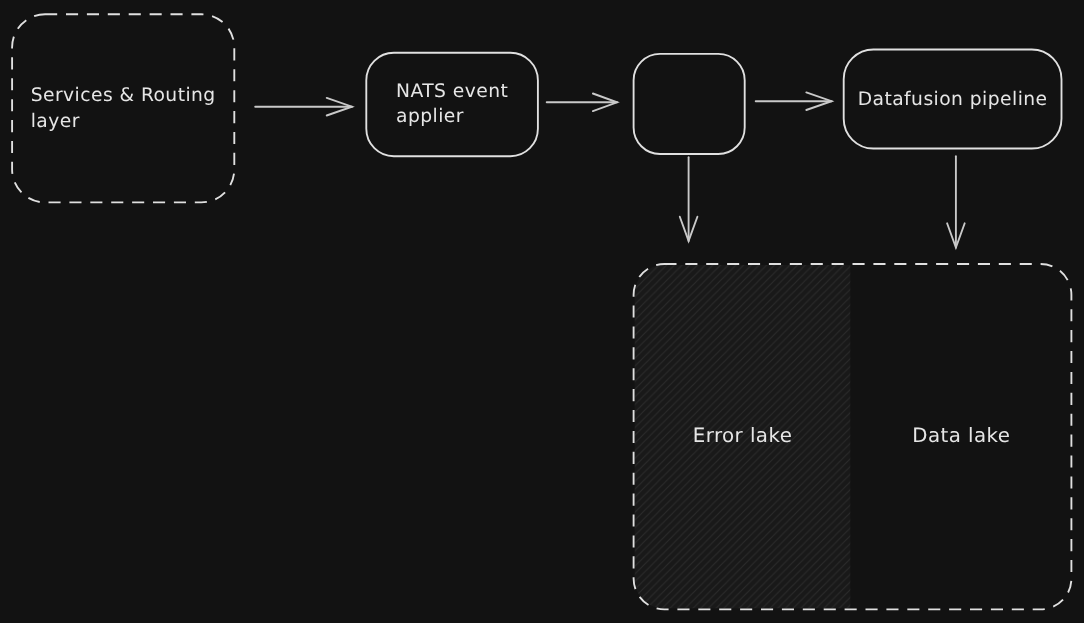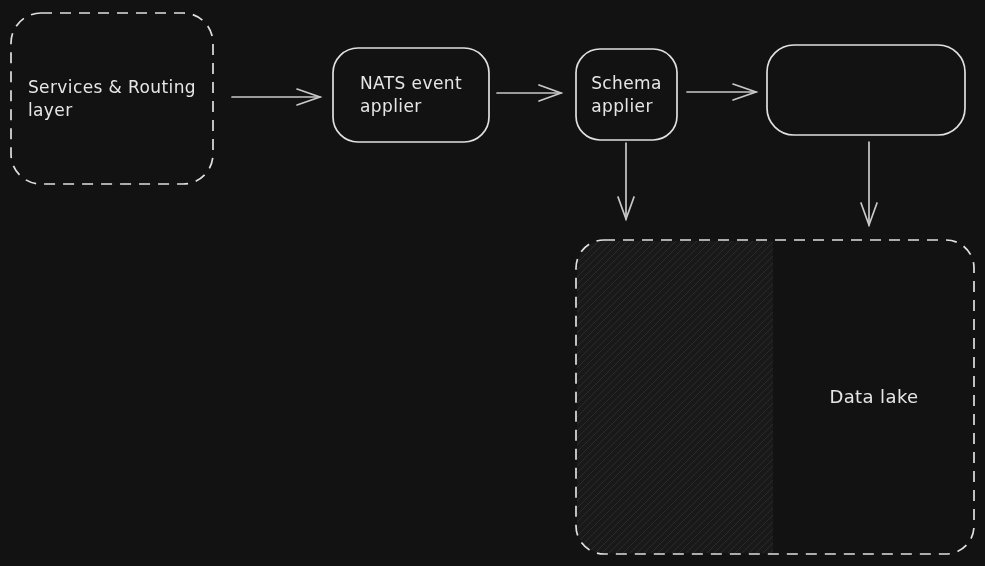--- a/index.html
+++ b/index.html
@@ -97,21 +97,21 @@
       <path d="M861 203 L869 225 L877 203"></path>
     </g>
   </svg>
 
   <div class="label label-services">Services &amp; Routing
 layer</div>
 
   <div class="label label-nats">NATS event
 applier</div>
 
-  <div class="label label-schema">Schema
-applier</div>
+
+  <div class="label label-datafusion">Datafusion pipeline</div>
 
 
-
+  <div class="label label-error-lake">Error lake</div>
 
   <div class="label label-data-lake">Data lake</div>
 
 </div>
 
 </body></html>

